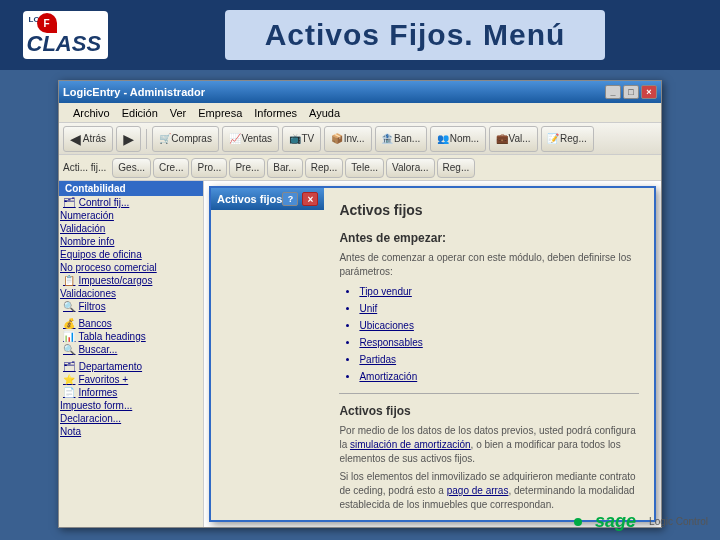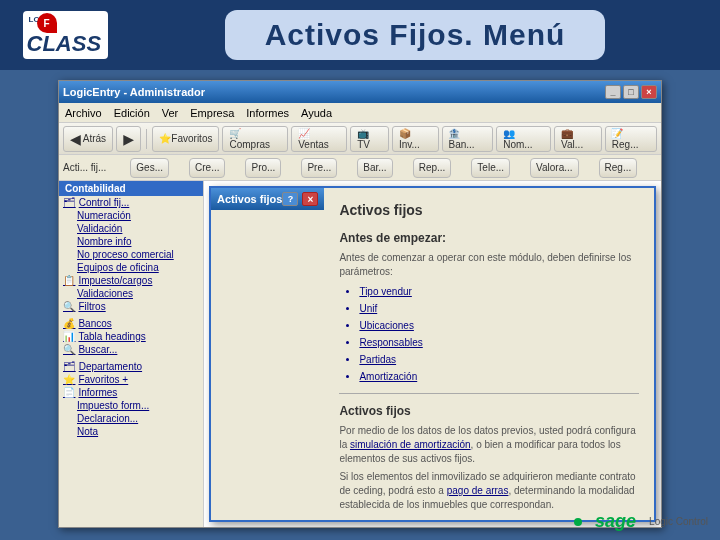--- a/index.html
+++ b/index.html
@@ -83,21 +83,21 @@
       align-items: center;
       justify-content: center;
     }
 
     .main-title {
       font-size: 30px;
       font-weight: bold;
       color: #1a3a6b;
       background: #c8d8f0;
       padding: 8px 40px;
-      border-radius: 12px;
+      border-radius: 4px;
       letter-spacing: 1px;
     }
 
     
     .content-area {
       width: 720px;
       height: 470px;
       background: #3a6090;
       display: flex;
       align-items: flex-start;
@@ -150,21 +150,21 @@
       cursor: pointer;
       color: #333;
     }
 
     
     .xp-menubar {
       height: 20px;
       background: #ece9d8;
       display: flex;
       align-items: center;
-      padding: 0 0;
+      padding: 0 8px;
       border-bottom: 1px solid #ccc;
       font-size: 11px;
     }
 
     .xp-menubar-item {
       padding: 2px 6px;
       cursor: pointer;
     }
 
     
@@ -204,21 +204,21 @@
     }
 
     
     .xp-toolbar2 {
       height: 26px;
       background: #ece9d8;
       border-bottom: 1px solid #ccc;
       display: flex;
       align-items: center;
       padding: 2px 4px;
-      gap: 20px;
+      gap: 2px;
       font-size: 10px;
     }
 
     .toolbar2-btn {
       height: 20px;
       padding: 1px 5px;
       background: linear-gradient(to bottom, #f8f8f4, #ddd9c8);
       border: 1px solid #bbb;
       border-radius: 4px;
       font-size: 10px;
@@ -255,21 +255,21 @@
 
     .sidebar-item {
       padding: 1px 4px 1px 12px;
       cursor: pointer;
       color: #000080;
       text-decoration: underline;
       font-size: 10px;
     }
 
     .sidebar-item-indent {
-      padding-left: 18px;
+      padding-left: 1px;
     }
 
     .sidebar-icon-item {
       display: flex;
       align-items: center;
       gap: 3px;
       padding: 1px 4px;
       cursor: pointer;
     }
 
@@ -447,21 +447,20 @@
       <span class="xp-menubar-item">Informes</span>
       <span class="xp-menubar-item">Ayuda</span>
     </div>
 
     <div class="xp-toolbar">
       <div class="toolbar-btn"><span class="toolbar-icon">◀</span>Atrás</div>
       <div class="toolbar-btn">
           <span class="toolbar-icon">▶</span>
         </div>
       <div class="toolbar-sep"></div>
-      <div class="toolbar-btn">⭐Favoritos</div>
       <div class="toolbar-btn">🛒Compras</div>
       <div class="toolbar-btn">📈Ventas</div>
       <div class="toolbar-btn">📺TV</div>
       <div class="toolbar-btn">📦Inv...</div>
       <div class="toolbar-btn">🏦Ban...</div>
       <div class="toolbar-btn">👥Nom...</div>
       <div class="toolbar-btn">💼Val...</div>
       <div class="toolbar-btn">📝Reg...</div>
     </div>
 
@@ -483,22 +482,22 @@
       <div class="xp-sidebar">
         <div class="sidebar-section-header">Contabilidad</div>
 
         <div class="sidebar-item sidebar-icon-item">
           <span>🗂</span>
           <span>Control fij...</span>
         </div>
         <div class="sidebar-item sidebar-item-indent">Numeración</div>
         <div class="sidebar-item sidebar-item-indent">Validación</div>
         <div class="sidebar-item sidebar-item-indent">Nombre info</div>
+        <div class="sidebar-item sidebar-item-indent">Equipos de oficina</div>
         <div class="sidebar-item sidebar-item-indent">No proceso comercial</div>
-        <div class="sidebar-item sidebar-item-indent">Equipos de oficina</div>
 
         <div class="sidebar-item sidebar-icon-item">
           <span>📋</span>
           <span>Impuesto/cargos</span>
         </div>
         <div class="sidebar-item sidebar-item-indent">Validaciones</div>
 
         <div class="sidebar-item sidebar-icon-item">
           <span>🔍</span>
           <span>Filtros</span>

